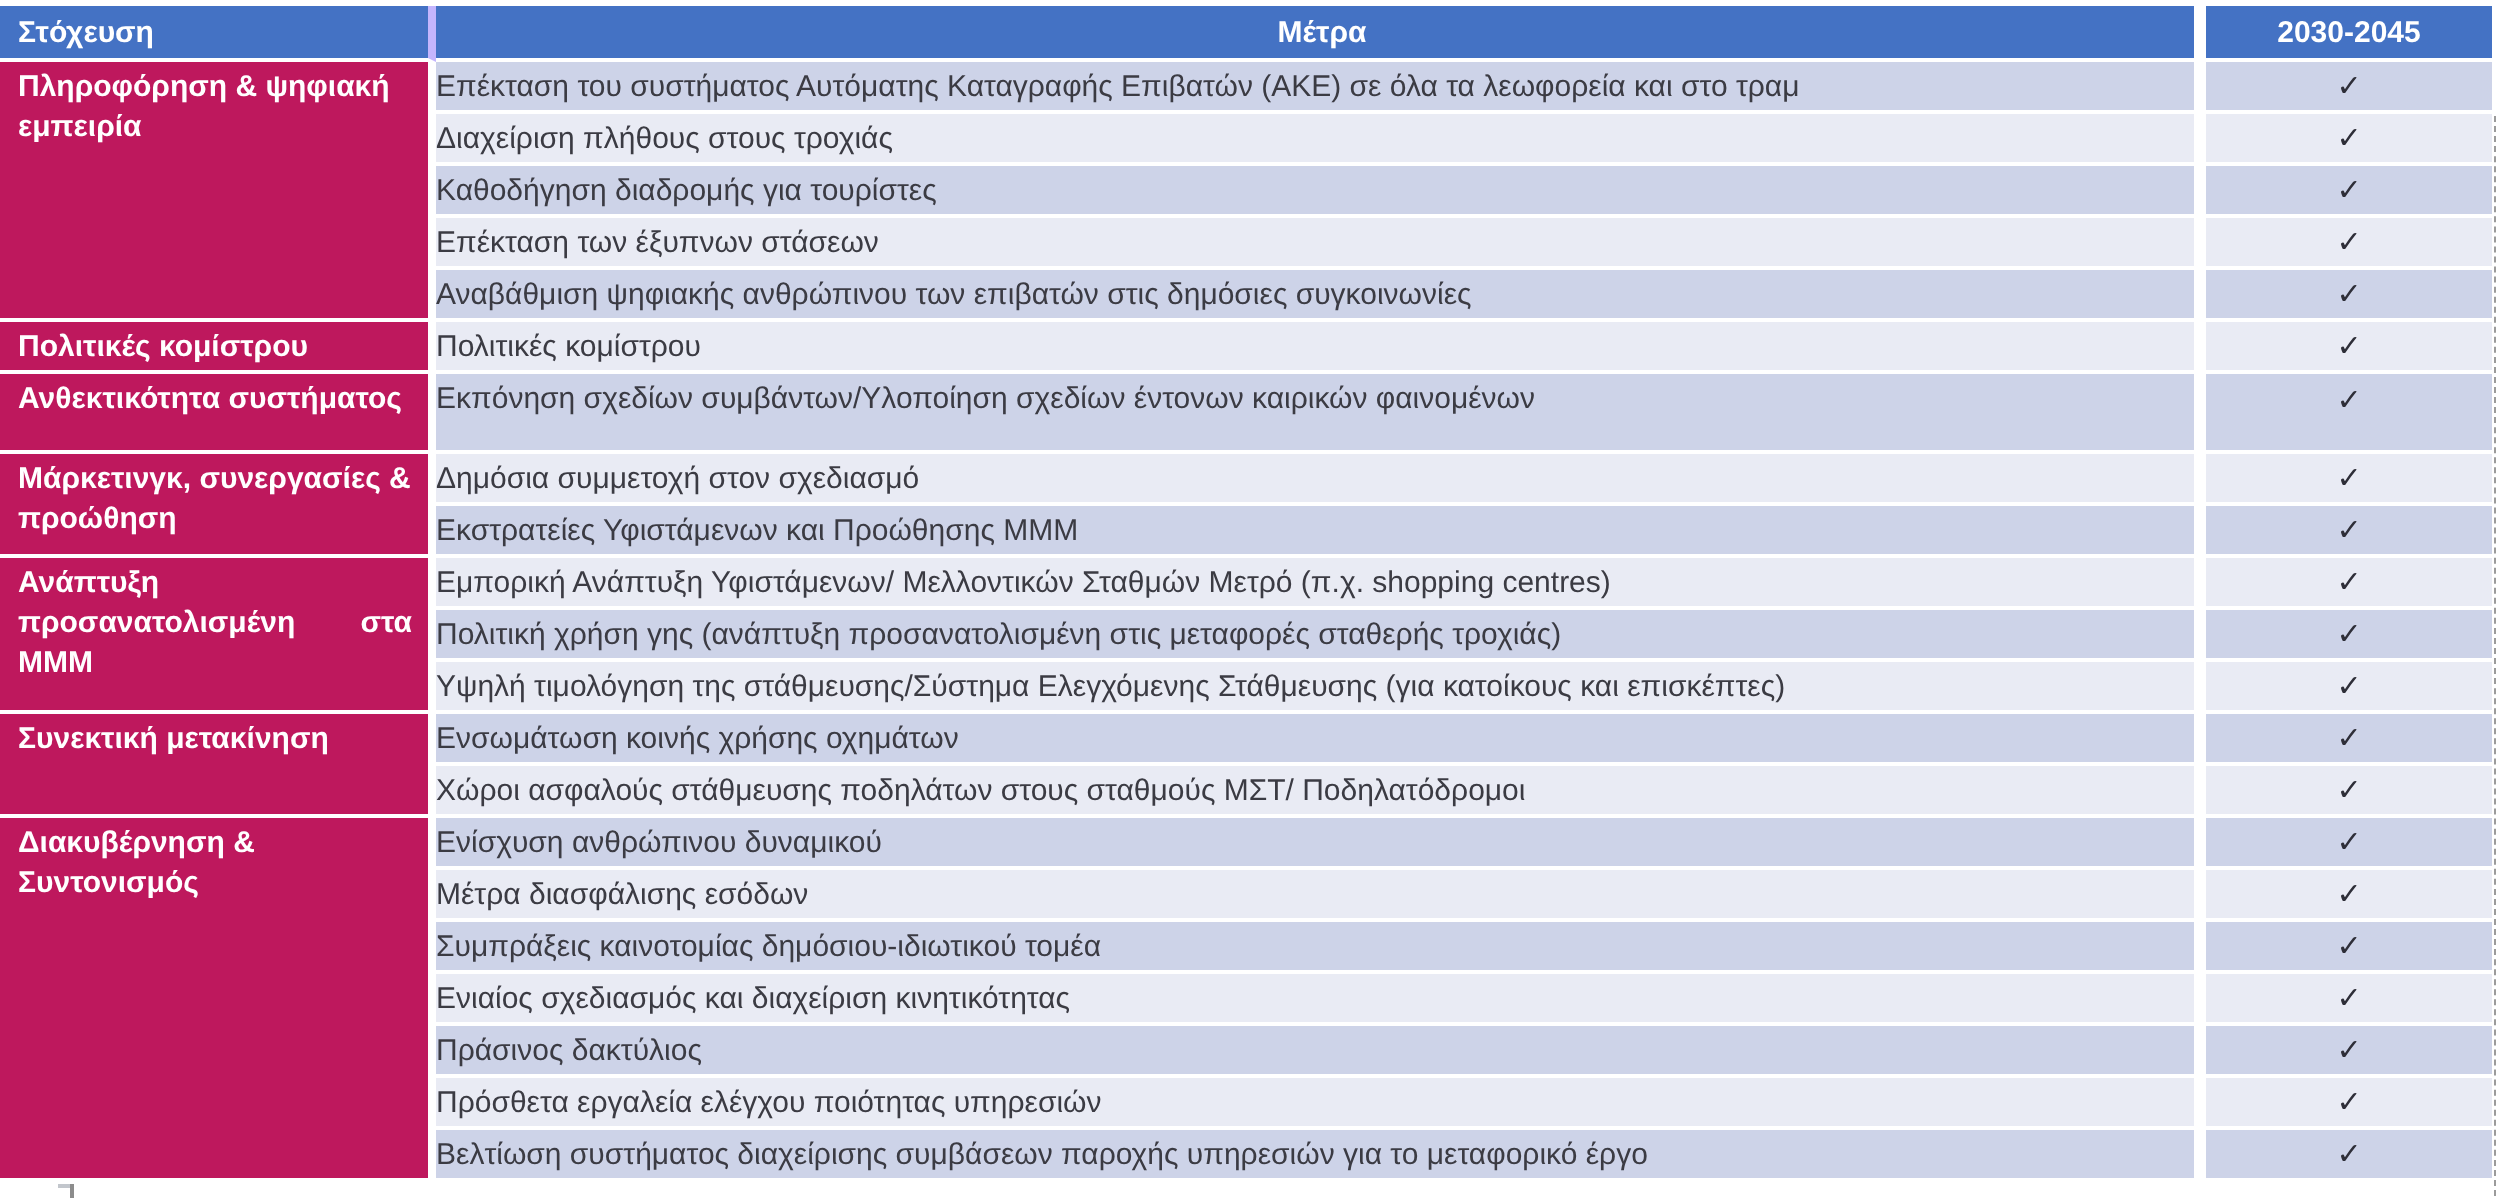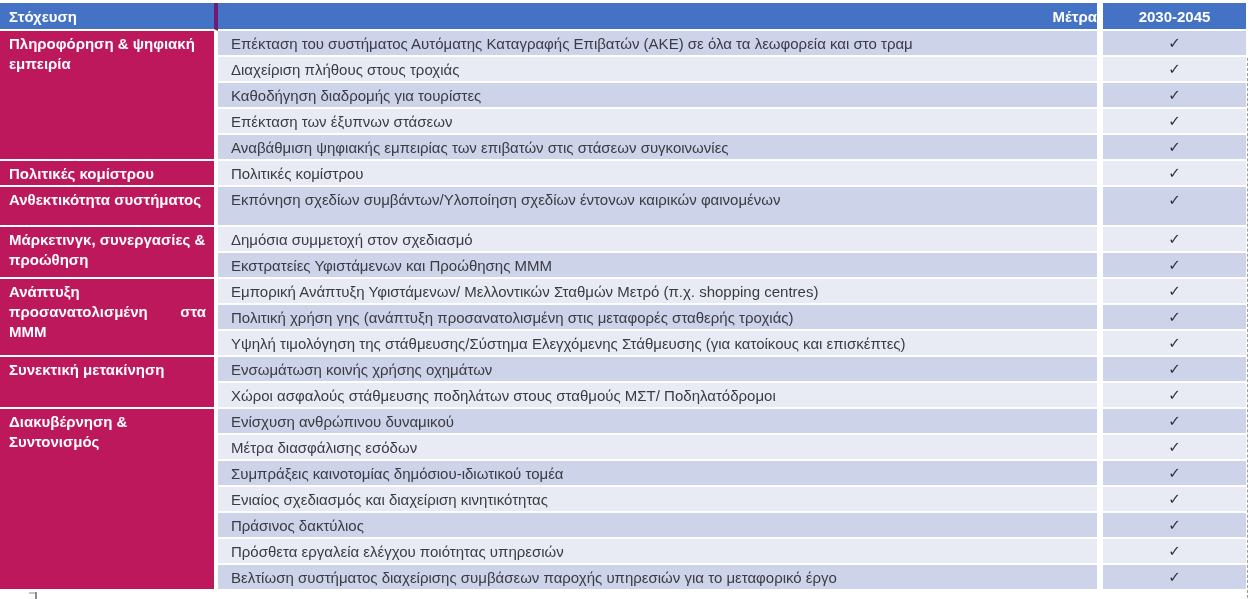--- a/index.html
+++ b/index.html
@@ -12,35 +12,35 @@
   table.measures{
     border-collapse:separate;border-spacing:0;table-layout:fixed;
     width:1246px;margin:3px 0 0 0;
   }
   th,td{box-sizing:border-box;padding:0;overflow:hidden;}
 
   th{
     background:#4472C4;color:#ffffff;font-weight:bold;font-size:15px;
     height:28px;border-bottom:2px solid #ffffff;white-space:nowrap;
   }
-  th.c1{text-align:left;padding-left:9px;border-right:4px solid #701a75;}
-  th.c2{text-align:right;padding-left:7px;border-right:6px solid #ffffff;}
+  th.c1{text-align:left;padding-left:9px;border-right:4px solid #c4b5fd;}
+  th.c2{text-align:center;padding-left:7px;border-right:6px solid #ffffff;}
   th.c3{text-align:center;}
 
   td.group{
     background:#be185d;color:#ffffff;font-weight:bold;font-size:15px;
     line-height:20px;vertical-align:top;text-align:left;
     padding:3px 8px 0 9px;
     border-right:4px solid #ffffff;border-bottom:2px solid #ffffff;
   }
   td.group.justified{text-align:justify;}
 
   td.measure{
     font-size:15px;color:#3B3B43;vertical-align:middle;
-    padding-left:13px;height:26px;white-space:nowrap;
+    padding-left:0;height:26px;white-space:nowrap;
     border-right:6px solid #ffffff;border-bottom:2px solid #ffffff;
   }
   td.check{
     text-align:center;vertical-align:middle;font-size:15px;color:#2E2E38;
     border-bottom:2px solid #ffffff;
   }
   tr.dark  td.band{background:#CDD3E8;}
   tr.light td.band{background:#E9EBF4;}
 
   tr.tall td.measure, tr.tall td.check{height:40px;vertical-align:top;padding-top:4px;margin-left:20px;}
@@ -82,21 +82,21 @@
         </tr>
         <tr class="dark">
           <td class="measure band">Καθοδήγηση διαδρομής για τουρίστες</td>
           <td class="check band"><span>✓</span></td>
         </tr>
         <tr class="light">
           <td class="measure band">Επέκταση των έξυπνων στάσεων</td>
           <td class="check band"><span>✓</span></td>
         </tr>
         <tr class="dark">
-          <td class="measure band">Αναβάθμιση ψηφιακής εμπειρίας των επιβατών στις στάσεων συγκοινωνίες</td>
+          <td class="measure band">Αναβάθμιση ψηφιακής ανθρώπινου των επιβατών στις δημόσιες συγκοινωνίες</td>
           <td class="check band"><span>✓</span></td>
         </tr>
         <tr class="light">
           <td rowspan="1" class="group">Πολιτικές κομίστρου</td>
           <td class="measure band">Πολιτικές κομίστρου</td>
           <td class="check band"><span>✓</span></td>
         </tr>
         <tr class="dark tall">
           <td rowspan="1" class="group">Ανθεκτικότητα συστήματος</td>
           <td class="measure band">Εκπόνηση σχεδίων συμβάντων/Υλοποίηση σχεδίων έντονων καιρικών φαινομένων</td>

